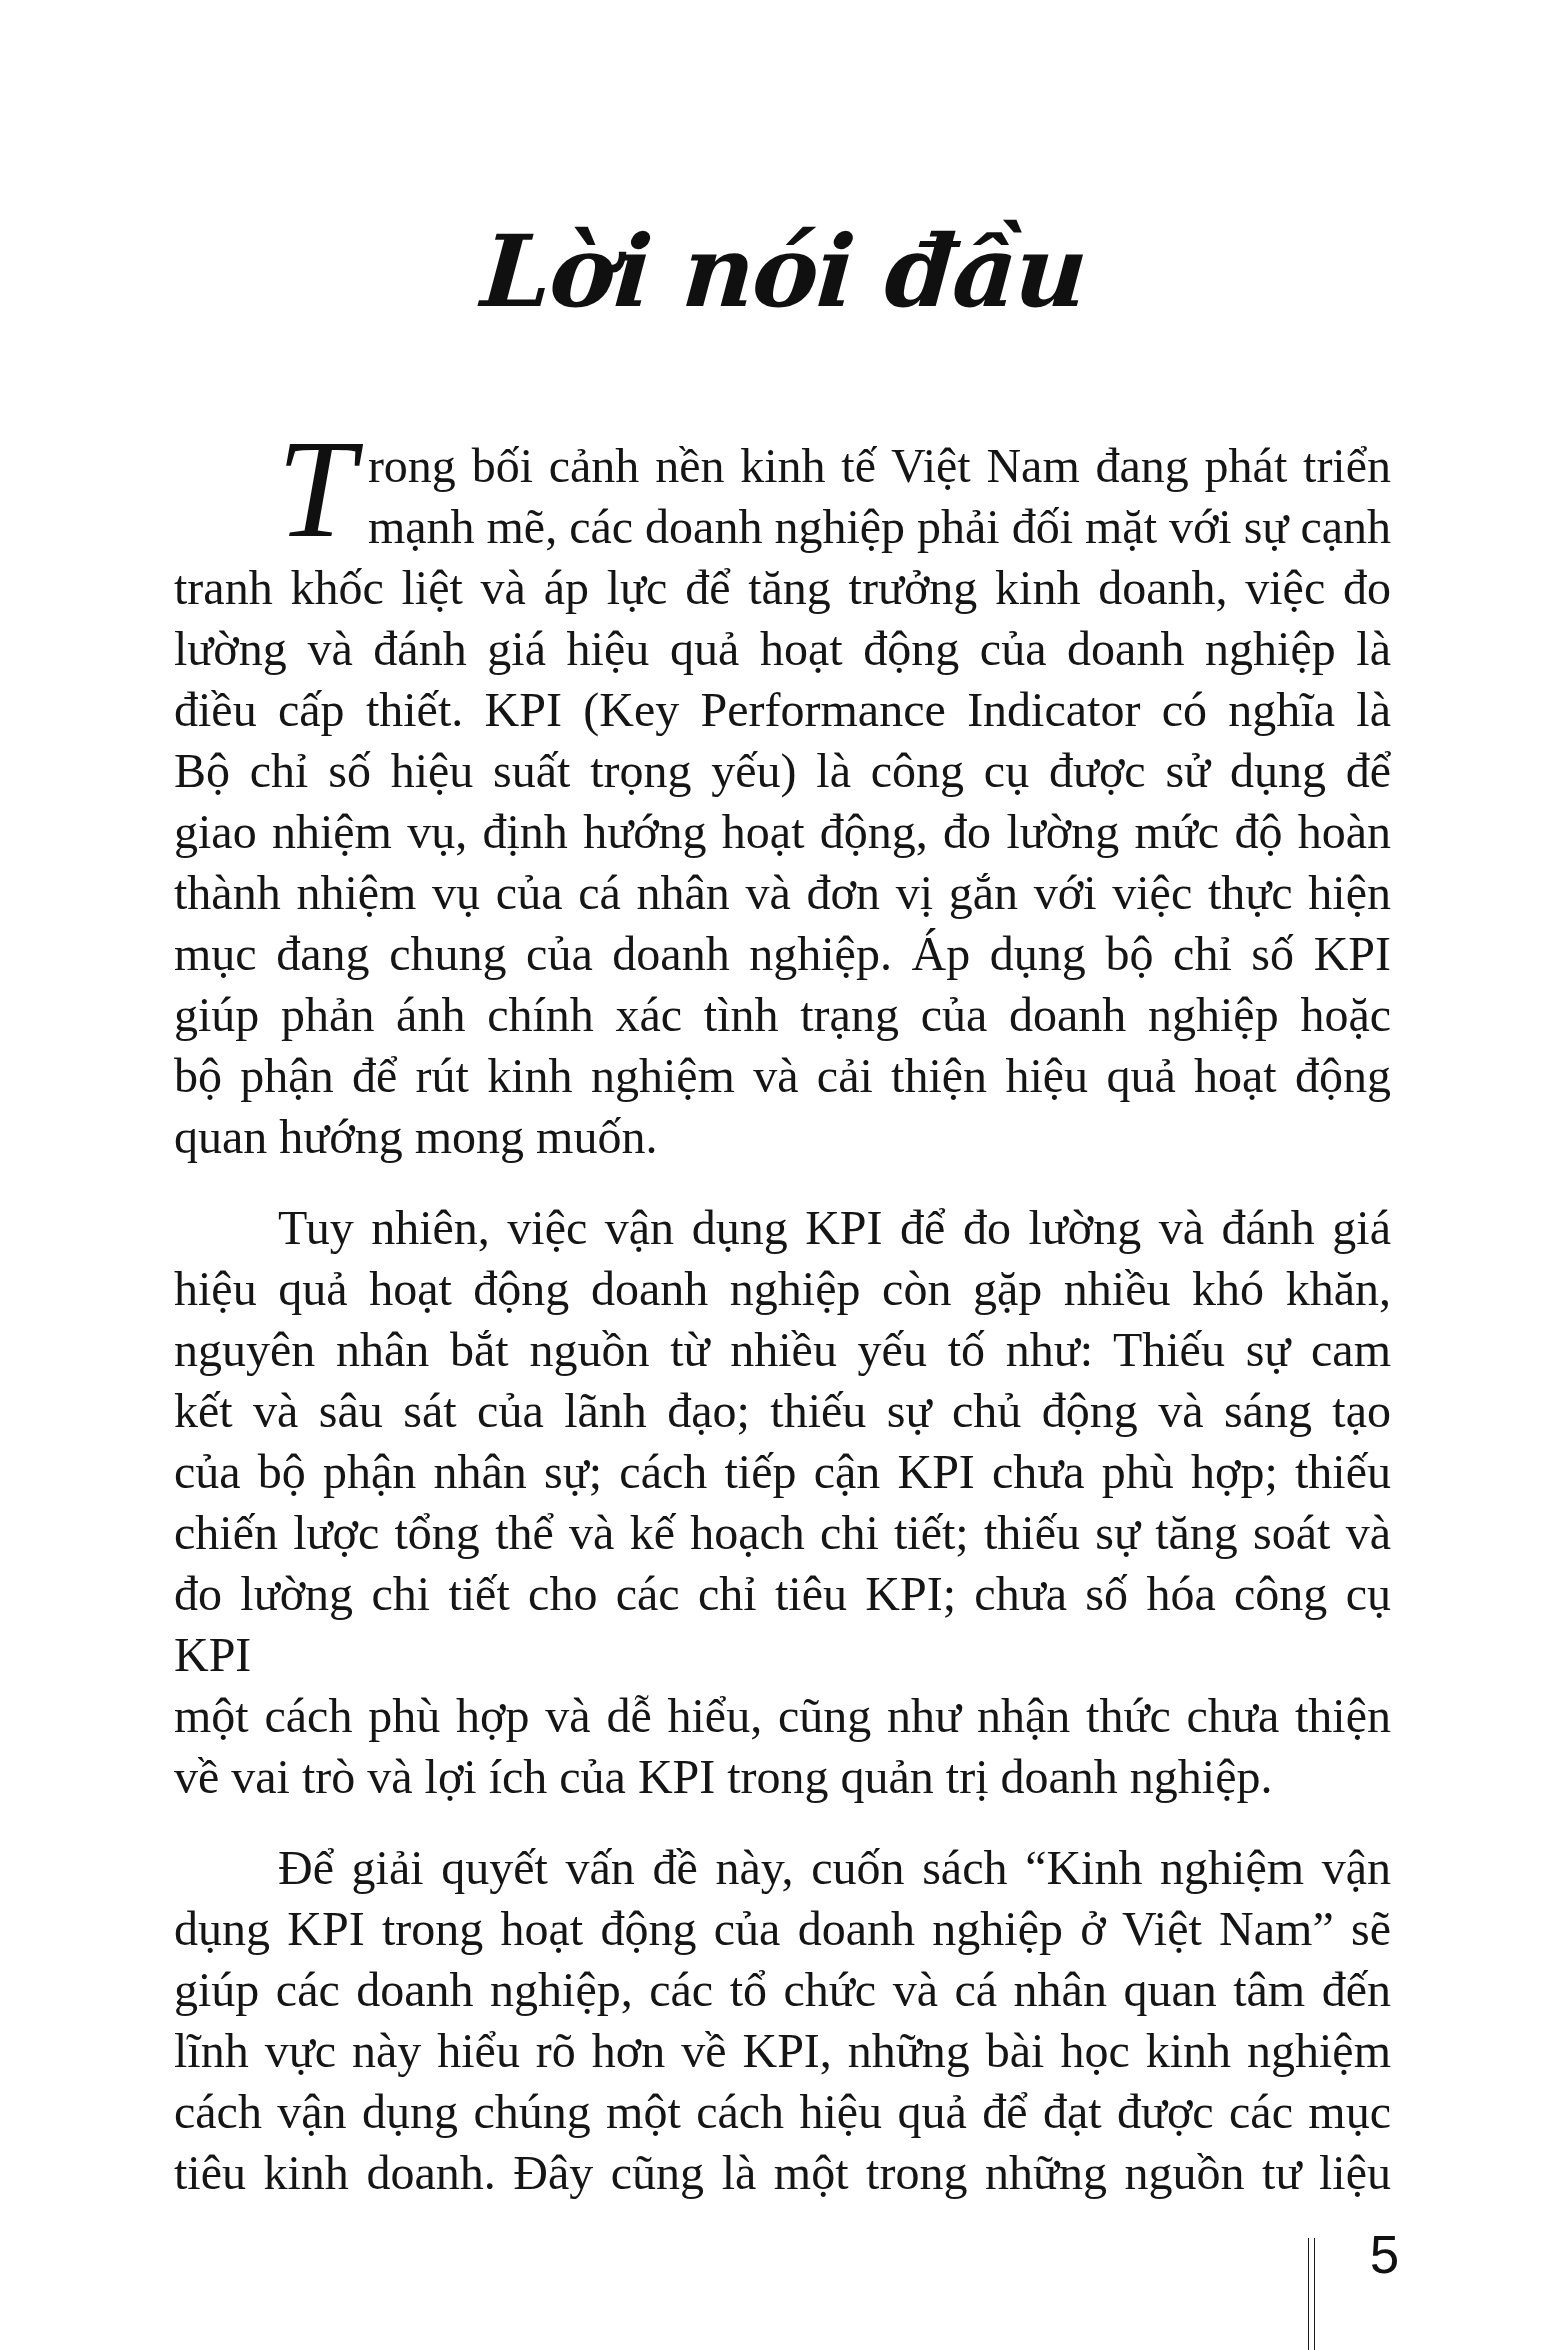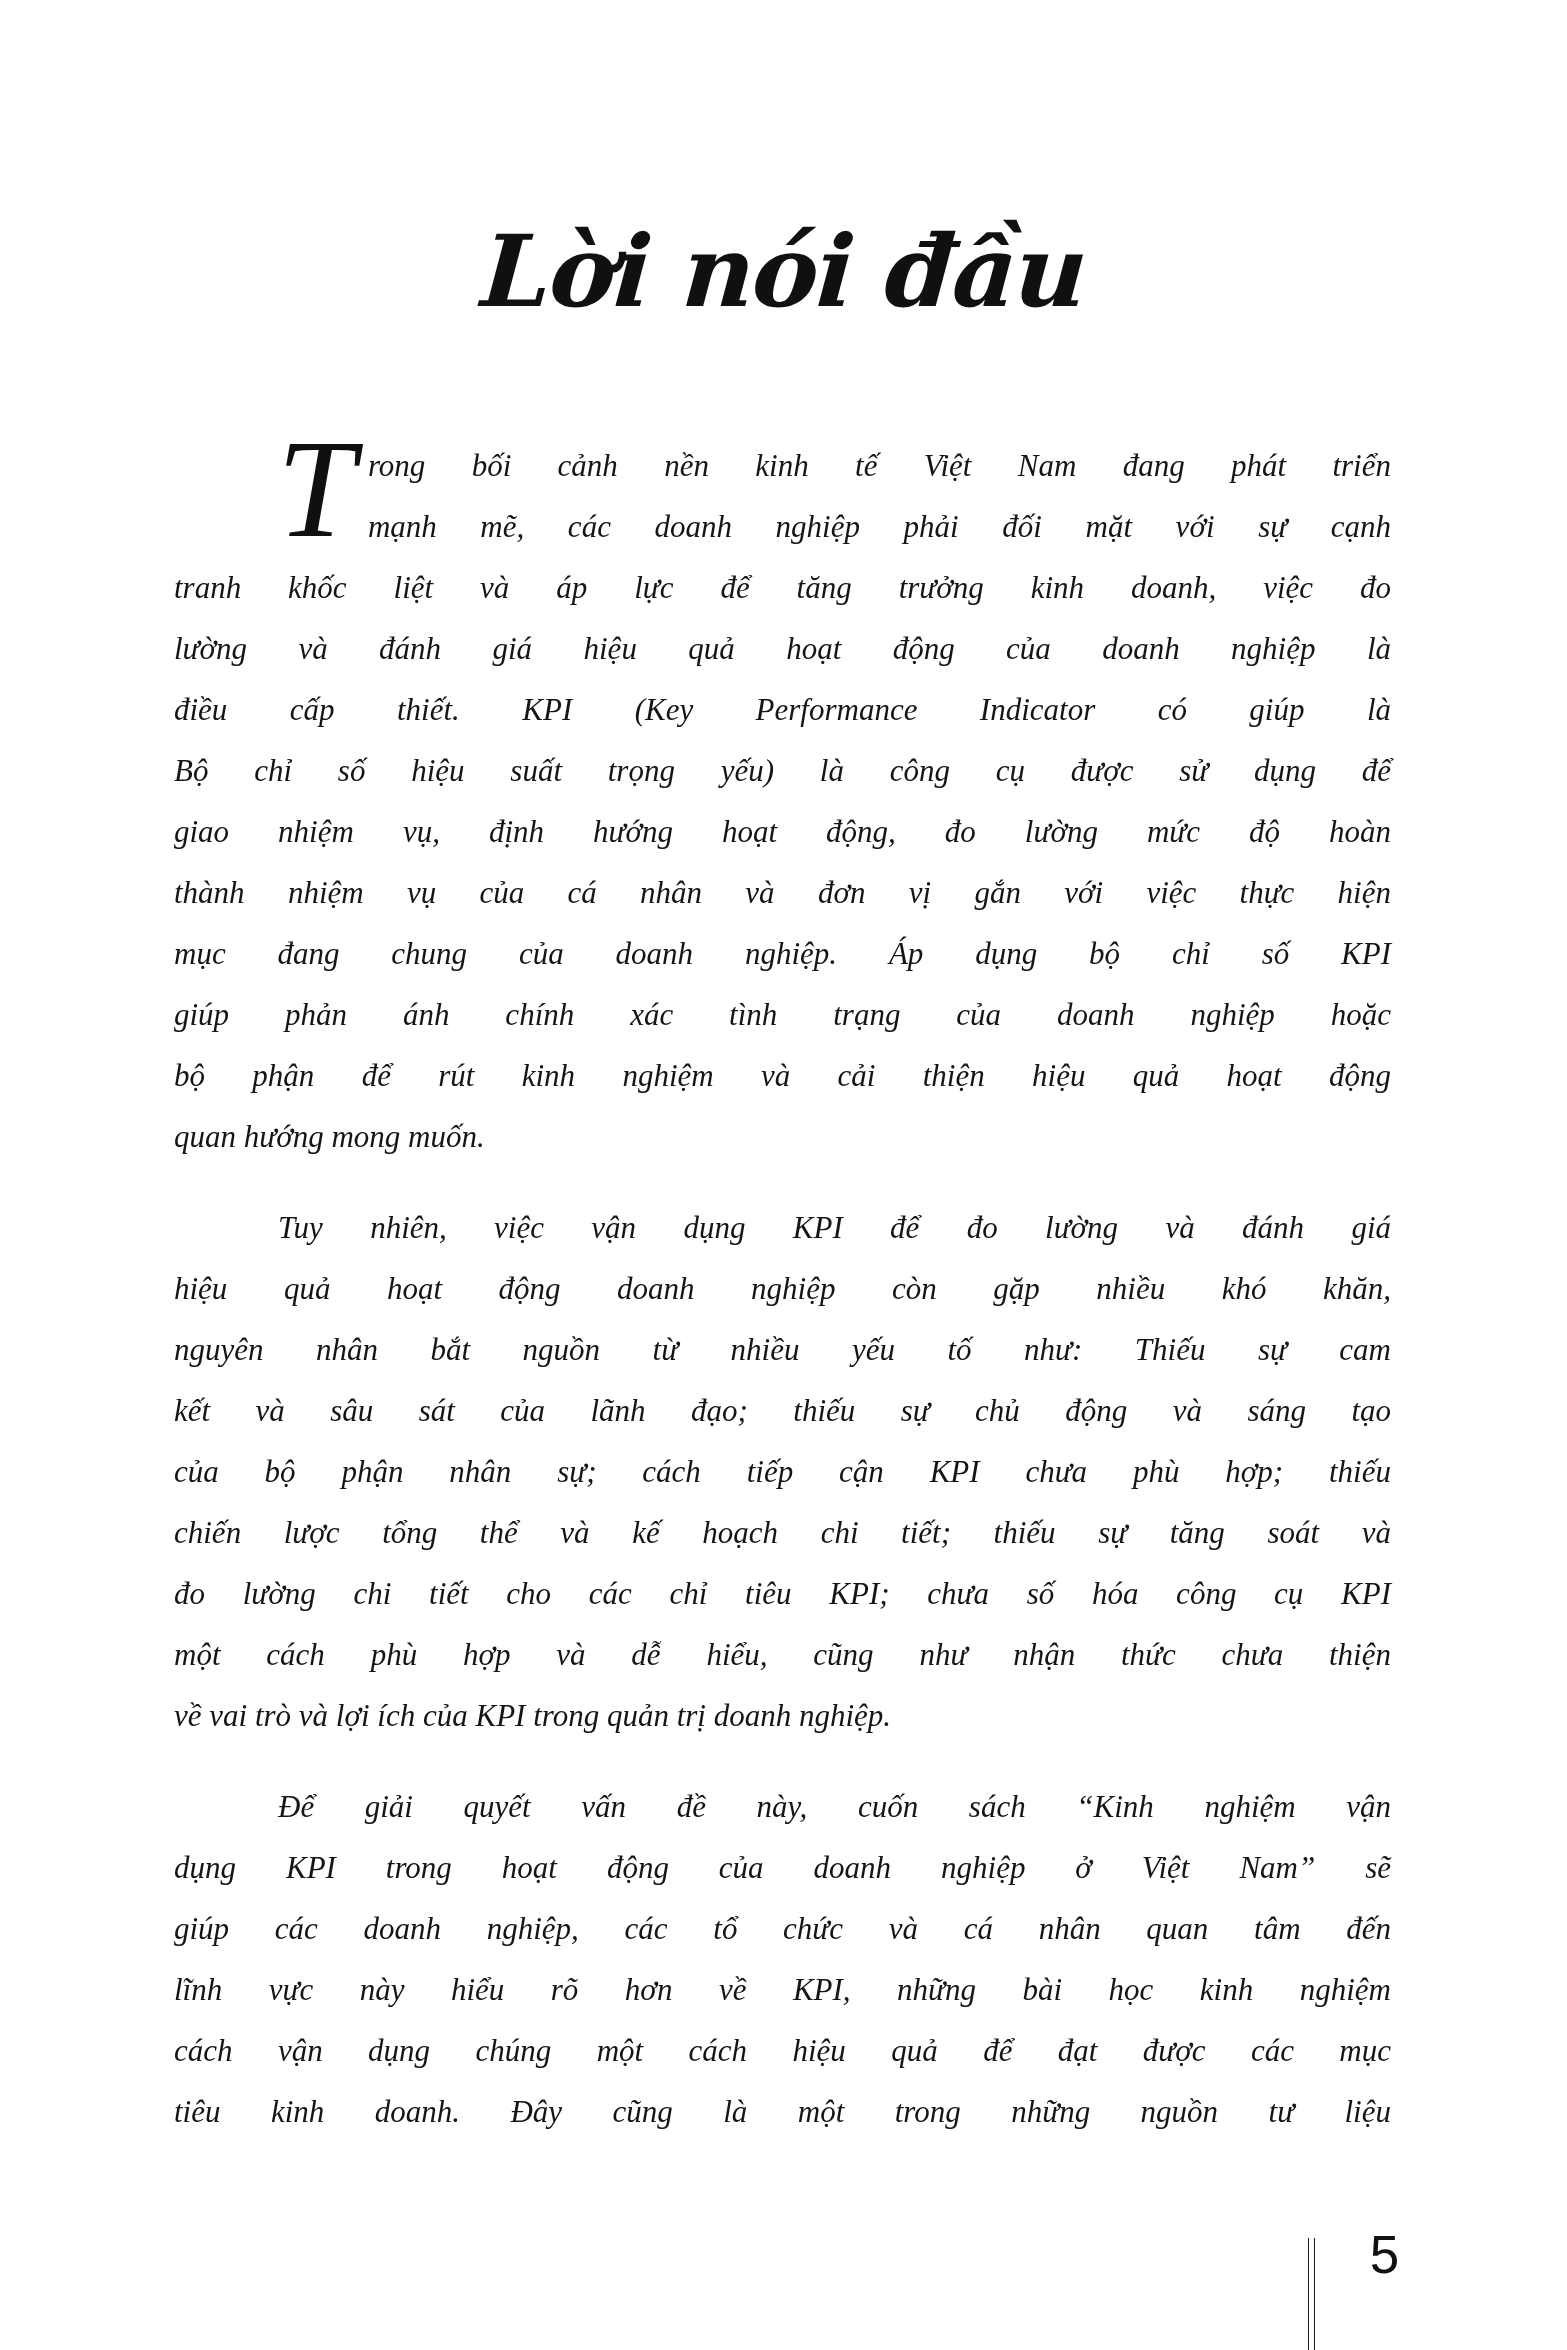--- a/index.html
+++ b/index.html
@@ -33,22 +33,21 @@
     position: absolute;
     left: 174px;
     top: 435px;
     width: 1217px;
     color: #151515;
   }
   .para { margin: 0 0 30px 0; }
   .para:last-child { margin-bottom: 0; }
   .line {
     font-family: "Liberation Serif", serif;
-    font-style: italic;
-    font-size: 31px;
+    font-size: 48px;
     line-height: 61px;
     text-align: justify;
     text-align-last: justify;
   }
   .line.natural { text-align-last: left; }
   .line.indent { text-indent: 104px; }
 
   .dropcap {
     float: left;
     font-family: "Liberation Serif", serif;
@@ -90,21 +89,21 @@
 
 <div class="page-title">Lời nói đầu</div>
 
 <div class="text-column">
     <div class="para">
       <span class="dropcap">T</span>
       <div class="line">rong bối cảnh nền kinh tế Việt Nam đang phát triển</div>
       <div class="line">mạnh mẽ, các doanh nghiệp phải đối mặt với sự cạnh</div>
       <div class="line">tranh khốc liệt và áp lực để tăng trưởng kinh doanh, việc đo</div>
       <div class="line">lường và đánh giá hiệu quả hoạt động của doanh nghiệp là</div>
-      <div class="line">điều cấp thiết. KPI (Key Performance Indicator có giúp là</div>
+      <div class="line">điều cấp thiết. KPI (Key Performance Indicator có nghĩa là</div>
       <div class="line">Bộ chỉ số hiệu suất trọng yếu) là công cụ được sử dụng để</div>
       <div class="line">giao nhiệm vụ, định hướng hoạt động, đo lường mức độ hoàn</div>
       <div class="line">thành nhiệm vụ của cá nhân và đơn vị gắn với việc thực hiện</div>
       <div class="line">mục đang chung của doanh nghiệp. Áp dụng bộ chỉ số KPI</div>
       <div class="line">giúp phản ánh chính xác tình trạng của doanh nghiệp hoặc</div>
       <div class="line">bộ phận để rút kinh nghiệm và cải thiện hiệu quả hoạt động</div>
       <div class="line natural">quan hướng mong muốn.</div>
     </div>
     <div class="para">
       <div class="line indent">Tuy nhiên, việc vận dụng KPI để đo lường và đánh giá</div>

